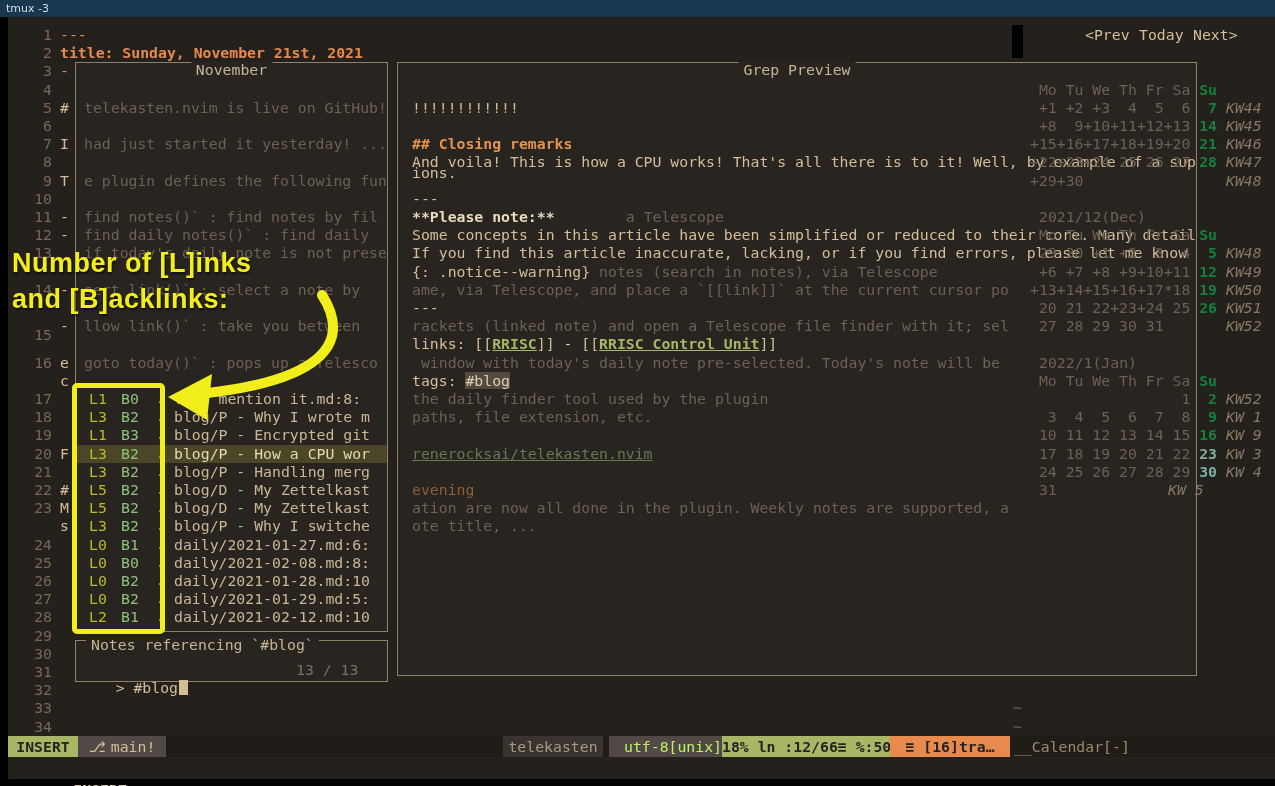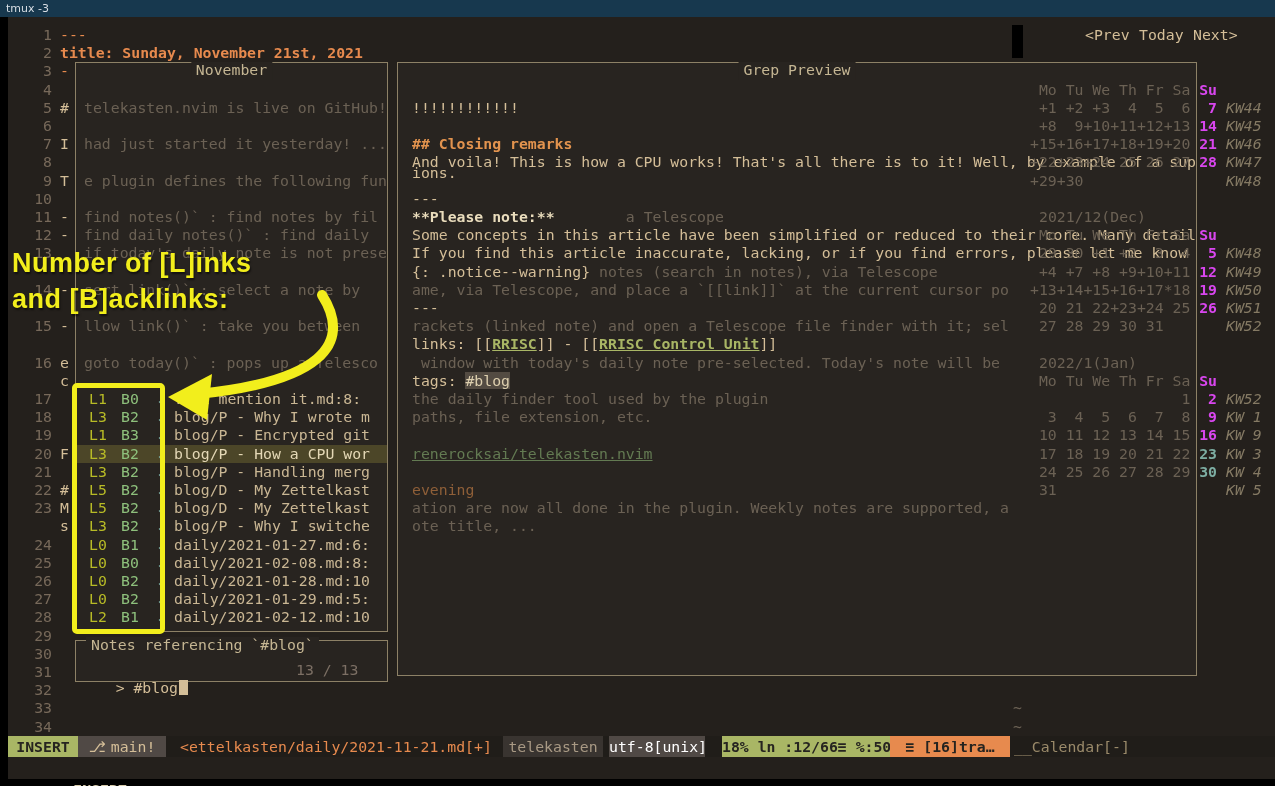--- a/index.html
+++ b/index.html
@@ -15,21 +15,21 @@
   .b{font-weight:bold}
   .fg{color:#d4be98}
   .dim{color:#6b6154}
   .dimlink{color:#637a52;text-decoration:underline}
   .dimorange{color:#8f5f38}
   .heading{color:#e2934e;font-weight:bold}
   .boldw{color:#e9dcbc;font-weight:bold}
   .link{color:#a9b665;text-decoration:underline;font-weight:bold}
   .tag{background:#534b42;color:#ddcfae}
   .kw{color:#857a64;font-style:italic}
-  .su{color:#d946ef;font-weight:bold;width:27px;text-align:right}
+  .su{color:#15803d;font-weight:bold;width:27px;text-align:right}
   .su.blue{color:#7daea3}
   .caldim{color:#6b6154}
   .win{position:absolute;background:#282420;border:1px solid #8d8166}
   .wtitle{position:absolute;top:-1px;height:18px;line-height:16px;background:#282420;
     padding:0 5px;color:#c5b693;white-space:pre}
   .entry{position:absolute;width:311px;height:18px;line-height:18px}
   .entry.selected{background:#4c4628}
   .eL{position:absolute;left:13px;color:#b8bb26}
   .eB{position:absolute;left:45px;color:#8ec07c}
   .eIc{position:absolute;left:81px;color:#7daea3;font-weight:bold}
@@ -37,21 +37,21 @@
   .entry.selected .eTx{color:#e4d8b6}
   .promptcursor{display:inline-block;width:9px;height:15px;background:#d4be98;
     vertical-align:-2px;margin-left:1px}
   #statusline{position:absolute;left:8px;top:736px;width:1267px;height:21px;background:#201d19}
   .seg{position:absolute;height:21px;line-height:21px;text-align:center;white-space:pre}
   .seg-mode{left:0;width:70px;background:#a9b665;color:#262420;font-weight:bold}
   .seg-branch{left:70px;width:88px;background:#504945;color:#d4be98}
   .slicon{margin-right:5px}
   .seg-path{left:166px;color:#e78a4e;text-align:left;padding-left:6px}
   .seg-plugin{left:495px;width:100px;background:#393430;color:#a89984}
-  .seg-enc{left:601px;width:96px;background:#504945;color:#ffffff}
+  .seg-enc{left:601px;width:128px;background:#504945;color:#bef264}
   .seg-pos{left:714px;width:168px;background:#a9b665;color:#262420;font-weight:bold}
   .seg-warn{left:882px;width:120px;background:#e78a4e;color:#262420;font-weight:bold}
   .seg-cal{left:1006px;color:#9a8a6a;text-align:left}
   #cmdline{position:absolute;left:8px;top:757px;width:1267px;height:22px;background:#24201c;
     color:#d7cbab;font-weight:bold;line-height:22px;padding-left:3px;white-space:pre}
   .annot-text{position:absolute;font-family:"Liberation Sans",sans-serif;font-weight:800;
     font-size:27px;color:#f2ee1c;text-shadow:1px 2px 2px rgba(0,0,0,.55);letter-spacing:.5px;z-index:41}
   .annot-rect{position:absolute;border:5px solid #f2ee1c;border-radius:5px;z-index:40}
   .scrollblk{position:absolute;left:1012px;top:25px;width:11px;height:33px;background:#000}
 </style>
@@ -73,21 +73,21 @@
       <div class="r num" style="left: 26px; top: 99px;">5</div>
       <div class="r num" style="left: 26px; top: 117px;">6</div>
       <div class="r num" style="left: 26px; top: 135px;">7</div>
       <div class="r num" style="left: 26px; top: 153px;">8</div>
       <div class="r num" style="left: 26px; top: 172px;">9</div>
       <div class="r num" style="left: 26px; top: 190px;">10</div>
       <div class="r num" style="left: 26px; top: 208px;">11</div>
       <div class="r num" style="left: 26px; top: 226px;">12</div>
       <div class="r num" style="left: 26px; top: 244px;">13</div>
       <div class="r num" style="left: 26px; top: 281px;">14</div>
-      <div class="r num" style="left: 26px; top: 317px;">15</div>
+      <div class="r num" style="left: 26px; top: 326px;">15</div>
       <div class="r num" style="left: 26px; top: 354px;">16</div>
       <div class="r num" style="left: 26px; top: 390px;">17</div>
       <div class="r num" style="left: 26px; top: 408px;">18</div>
       <div class="r num" style="left: 26px; top: 426px;">19</div>
       <div class="r num" style="left: 26px; top: 445px;">20</div>
       <div class="r num" style="left: 26px; top: 463px;">21</div>
       <div class="r num" style="left: 26px; top: 481px;">22</div>
       <div class="r num" style="left: 26px; top: 499px;">23</div>
       <div class="r num" style="left: 26px; top: 536px;">24</div>
       <div class="r num" style="left: 26px; top: 554px;">25</div>
@@ -187,21 +187,21 @@
       <div class="r su" style="left: 1190px; top: 153px;">28</div>
       <div class="r kw" style="left: 1226px; top: 153px;">KW47</div>
       <div class="r caldim" style="left: 1030px; top: 172px;">+29+30</div>
       <div class="r kw" style="left: 1226px; top: 172px;">KW48</div>
       <div class="r caldim" style="left: 1039px; top: 208px;">2021/12(Dec)</div>
       <div class="r caldim" style="left: 1030px; top: 226px;"> Mo Tu We Th Fr Sa</div>
       <div class="r su" style="left: 1190px; top: 226px;">Su</div>
       <div class="r caldim" style="left: 1030px; top: 244px;"> 29 30 +1 +2  3  4</div>
       <div class="r su" style="left: 1190px; top: 244px;">5</div>
       <div class="r kw" style="left: 1226px; top: 244px;">KW48</div>
-      <div class="r caldim" style="left: 1030px; top: 263px;"> +4 +7 +8 +9+10+11</div>
+      <div class="r caldim" style="left: 1030px; top: 263px;"> +6 +7 +8 +9+10+11</div>
       <div class="r su" style="left: 1190px; top: 263px;">12</div>
       <div class="r kw" style="left: 1226px; top: 263px;">KW49</div>
       <div class="r caldim" style="left: 1030px; top: 281px;">+13+14+15+16+17*18</div>
       <div class="r su" style="left: 1190px; top: 281px;">19</div>
       <div class="r kw" style="left: 1226px; top: 281px;">KW50</div>
       <div class="r caldim" style="left: 1030px; top: 299px;"> 20 21 22+23+24 25</div>
       <div class="r su" style="left: 1190px; top: 299px;">26</div>
       <div class="r kw" style="left: 1226px; top: 299px; font-style: italic;">KW51</div>
       <div class="r caldim" style="left: 1030px; top: 317px;"> 27 28 29 30 31</div>
       <div class="r kw" style="left: 1226px; top: 317px;">KW52</div>
@@ -217,39 +217,38 @@
       <div class="r caldim" style="left: 1030px; top: 426px;"> 10 11 12 13 14 15</div>
       <div class="r su" style="left: 1190px; top: 426px;">16</div>
       <div class="r kw" style="left: 1226px; top: 426px;">KW 9</div>
       <div class="r caldim" style="left: 1030px; top: 445px;"> 17 18 19 20 21 22</div>
       <div class="r su blue" style="left: 1190px; top: 445px;">23</div>
       <div class="r kw" style="left: 1226px; top: 445px;">KW 3</div>
       <div class="r caldim" style="left: 1030px; top: 463px;"> 24 25 26 27 28 29</div>
       <div class="r su blue" style="left: 1190px; top: 463px;">30</div>
       <div class="r kw" style="left: 1226px; top: 463px;">KW 4</div>
       <div class="r caldim" style="left: 1030px; top: 481px;"> 31</div>
-      <div class="r kw" style="left: 1226px; top: 481px;">KW 5</div>
+      <div class="r kw" style="left: 1168px; top: 481px;">KW 5</div>
       <div class="r dim" style="left: 1013px; top: 699px;">~</div>
       <div class="r dim" style="left: 1013px; top: 718px;">~</div>
     </div>
 
   <div class="r" style="left:80px;top:661px">
     <span>&gt; #blog</span><span class="promptcursor"></span>
   </div>
   <div class="r" style="left:296px;top:661px;color:#7c6f64">13 / 13</div>
 
   <div class="r" style="left:1085px;top:26px">&lt;Prev</div>
   <div class="r" style="left:1139px;top:26px">Today</div>
   <div class="r" style="left:1193px;top:26px">Next&gt;</div>
   <div class="scrollblk"></div>
 
   <div id="statusline">
     <span class="seg seg-mode">INSERT</span>
     <span class="seg seg-branch"><span class="slicon">⎇</span><span>main!</span></span>
-    <span class="seg seg-path">&lt;ettelkasten/daily/2021-11-21.md[+]</span>
     <span class="seg seg-plugin">telekasten</span>
     <span class="seg seg-enc">utf-8[unix]</span>
     <span class="seg seg-pos">18% ln :12/66≡ %:50</span>
     <span class="seg seg-warn">≡ [16]tra…</span>
     <span class="seg seg-cal">__Calendar[-]</span>
   </div>
 
   <div id="cmdline">
     <span>-- INSERT --</span>
   </div>

